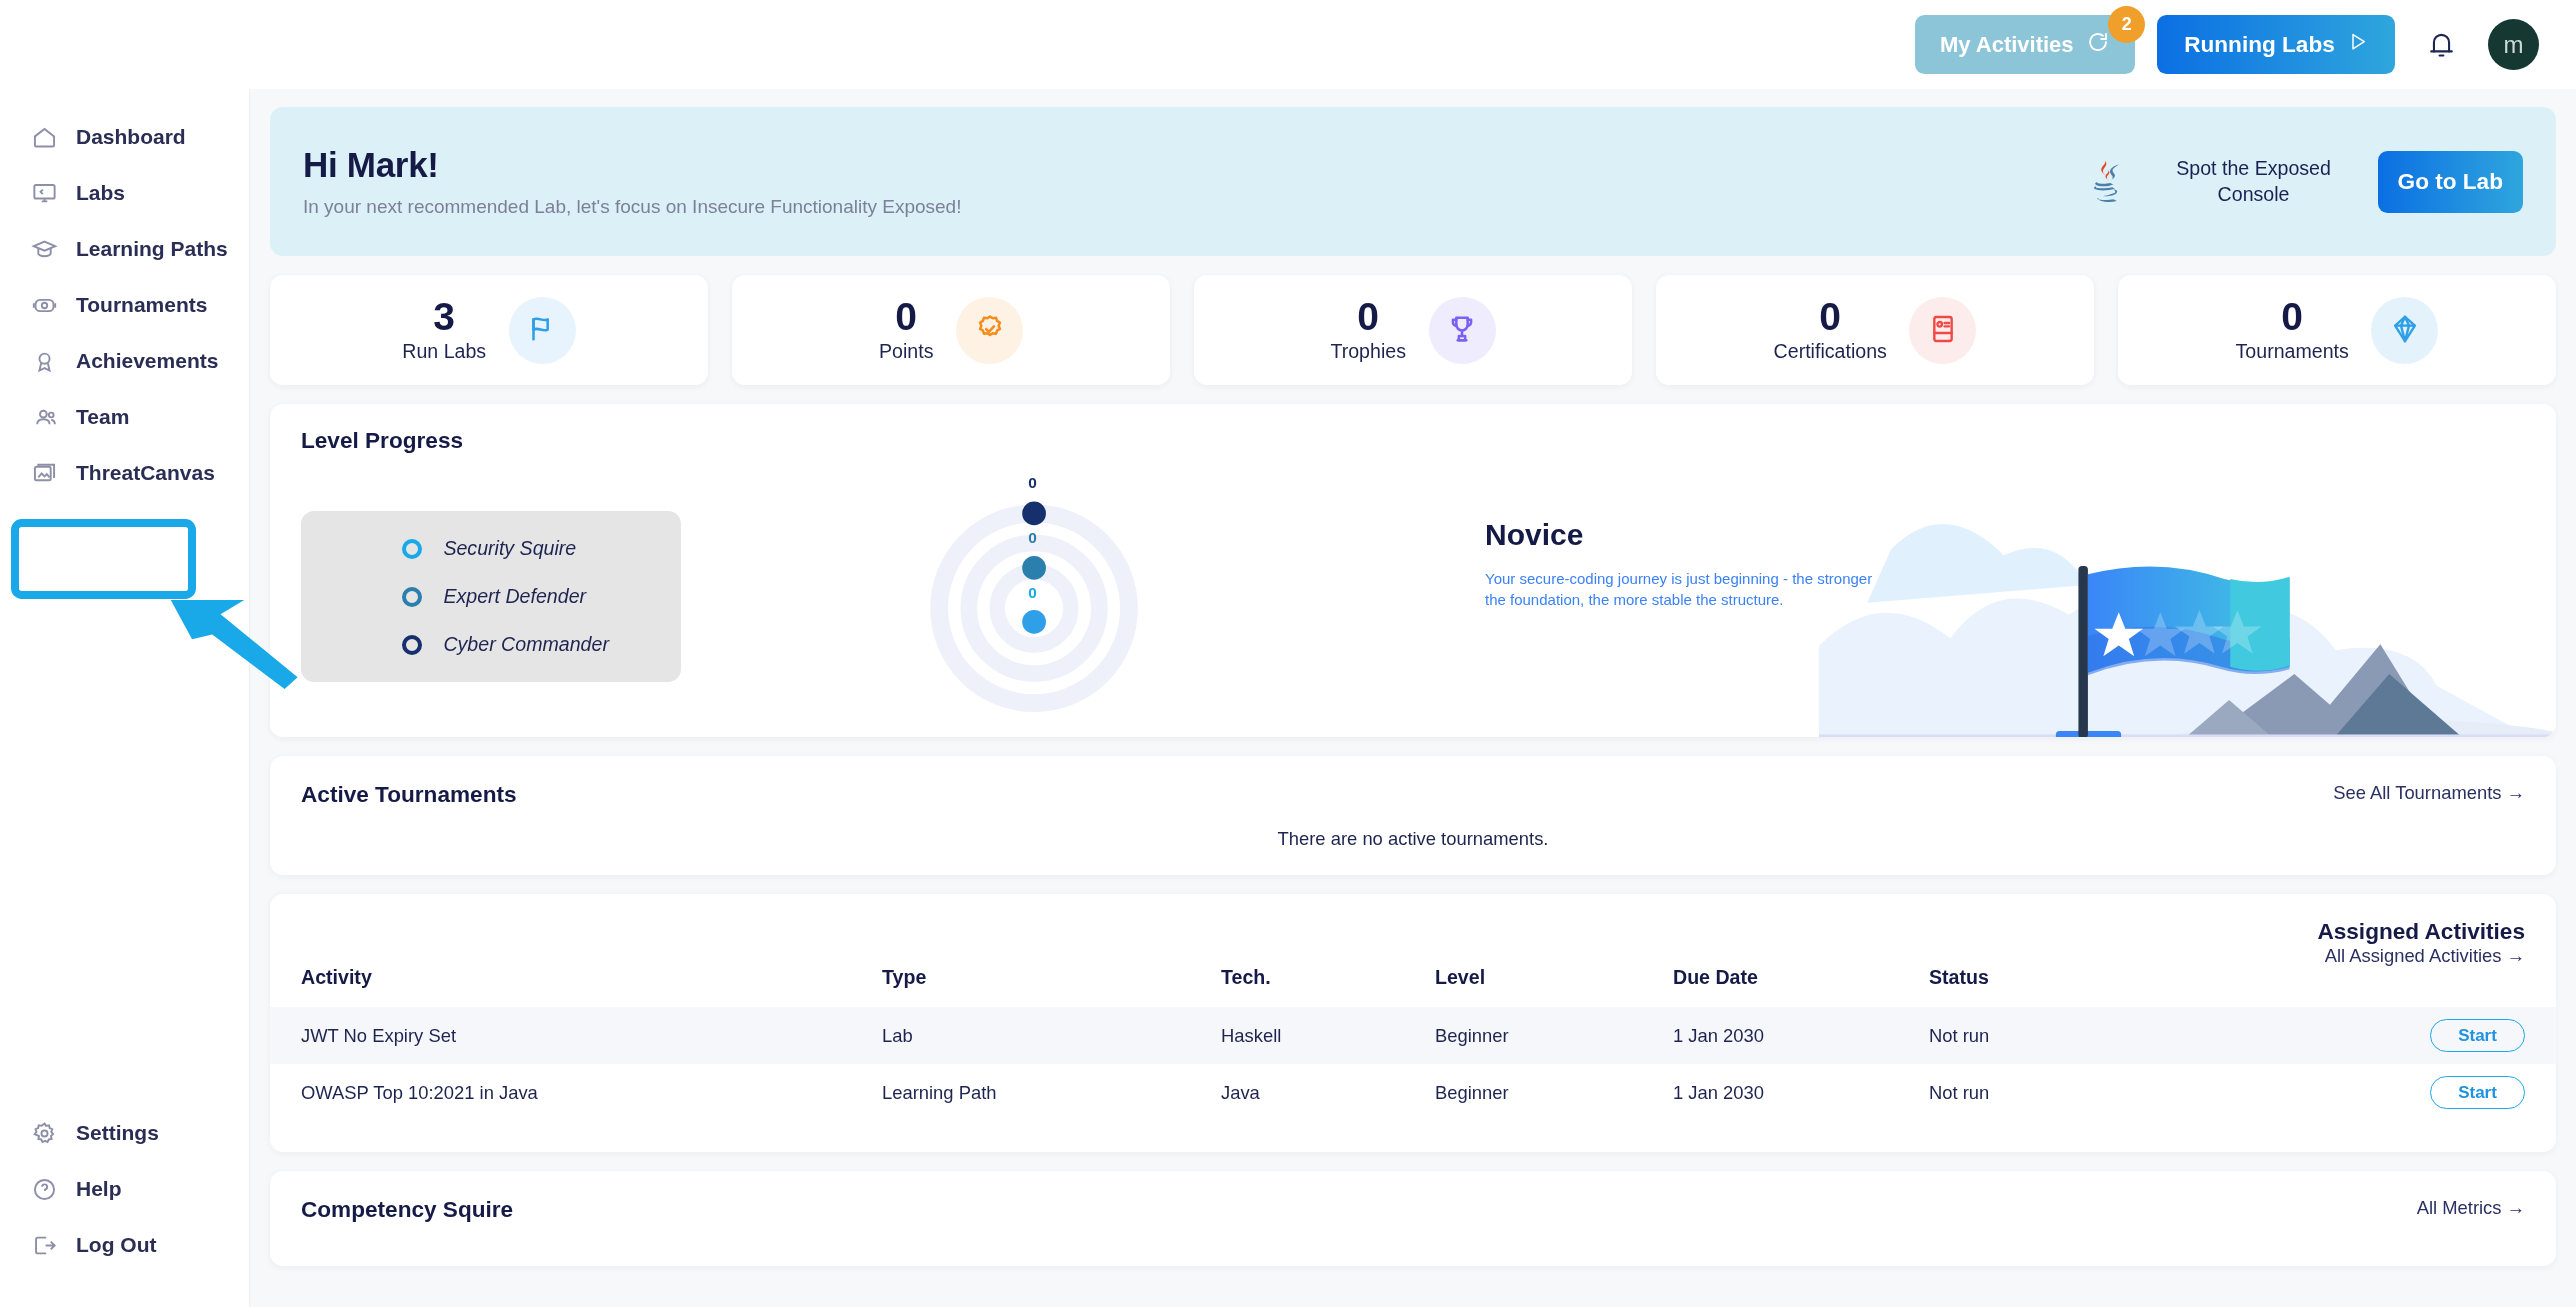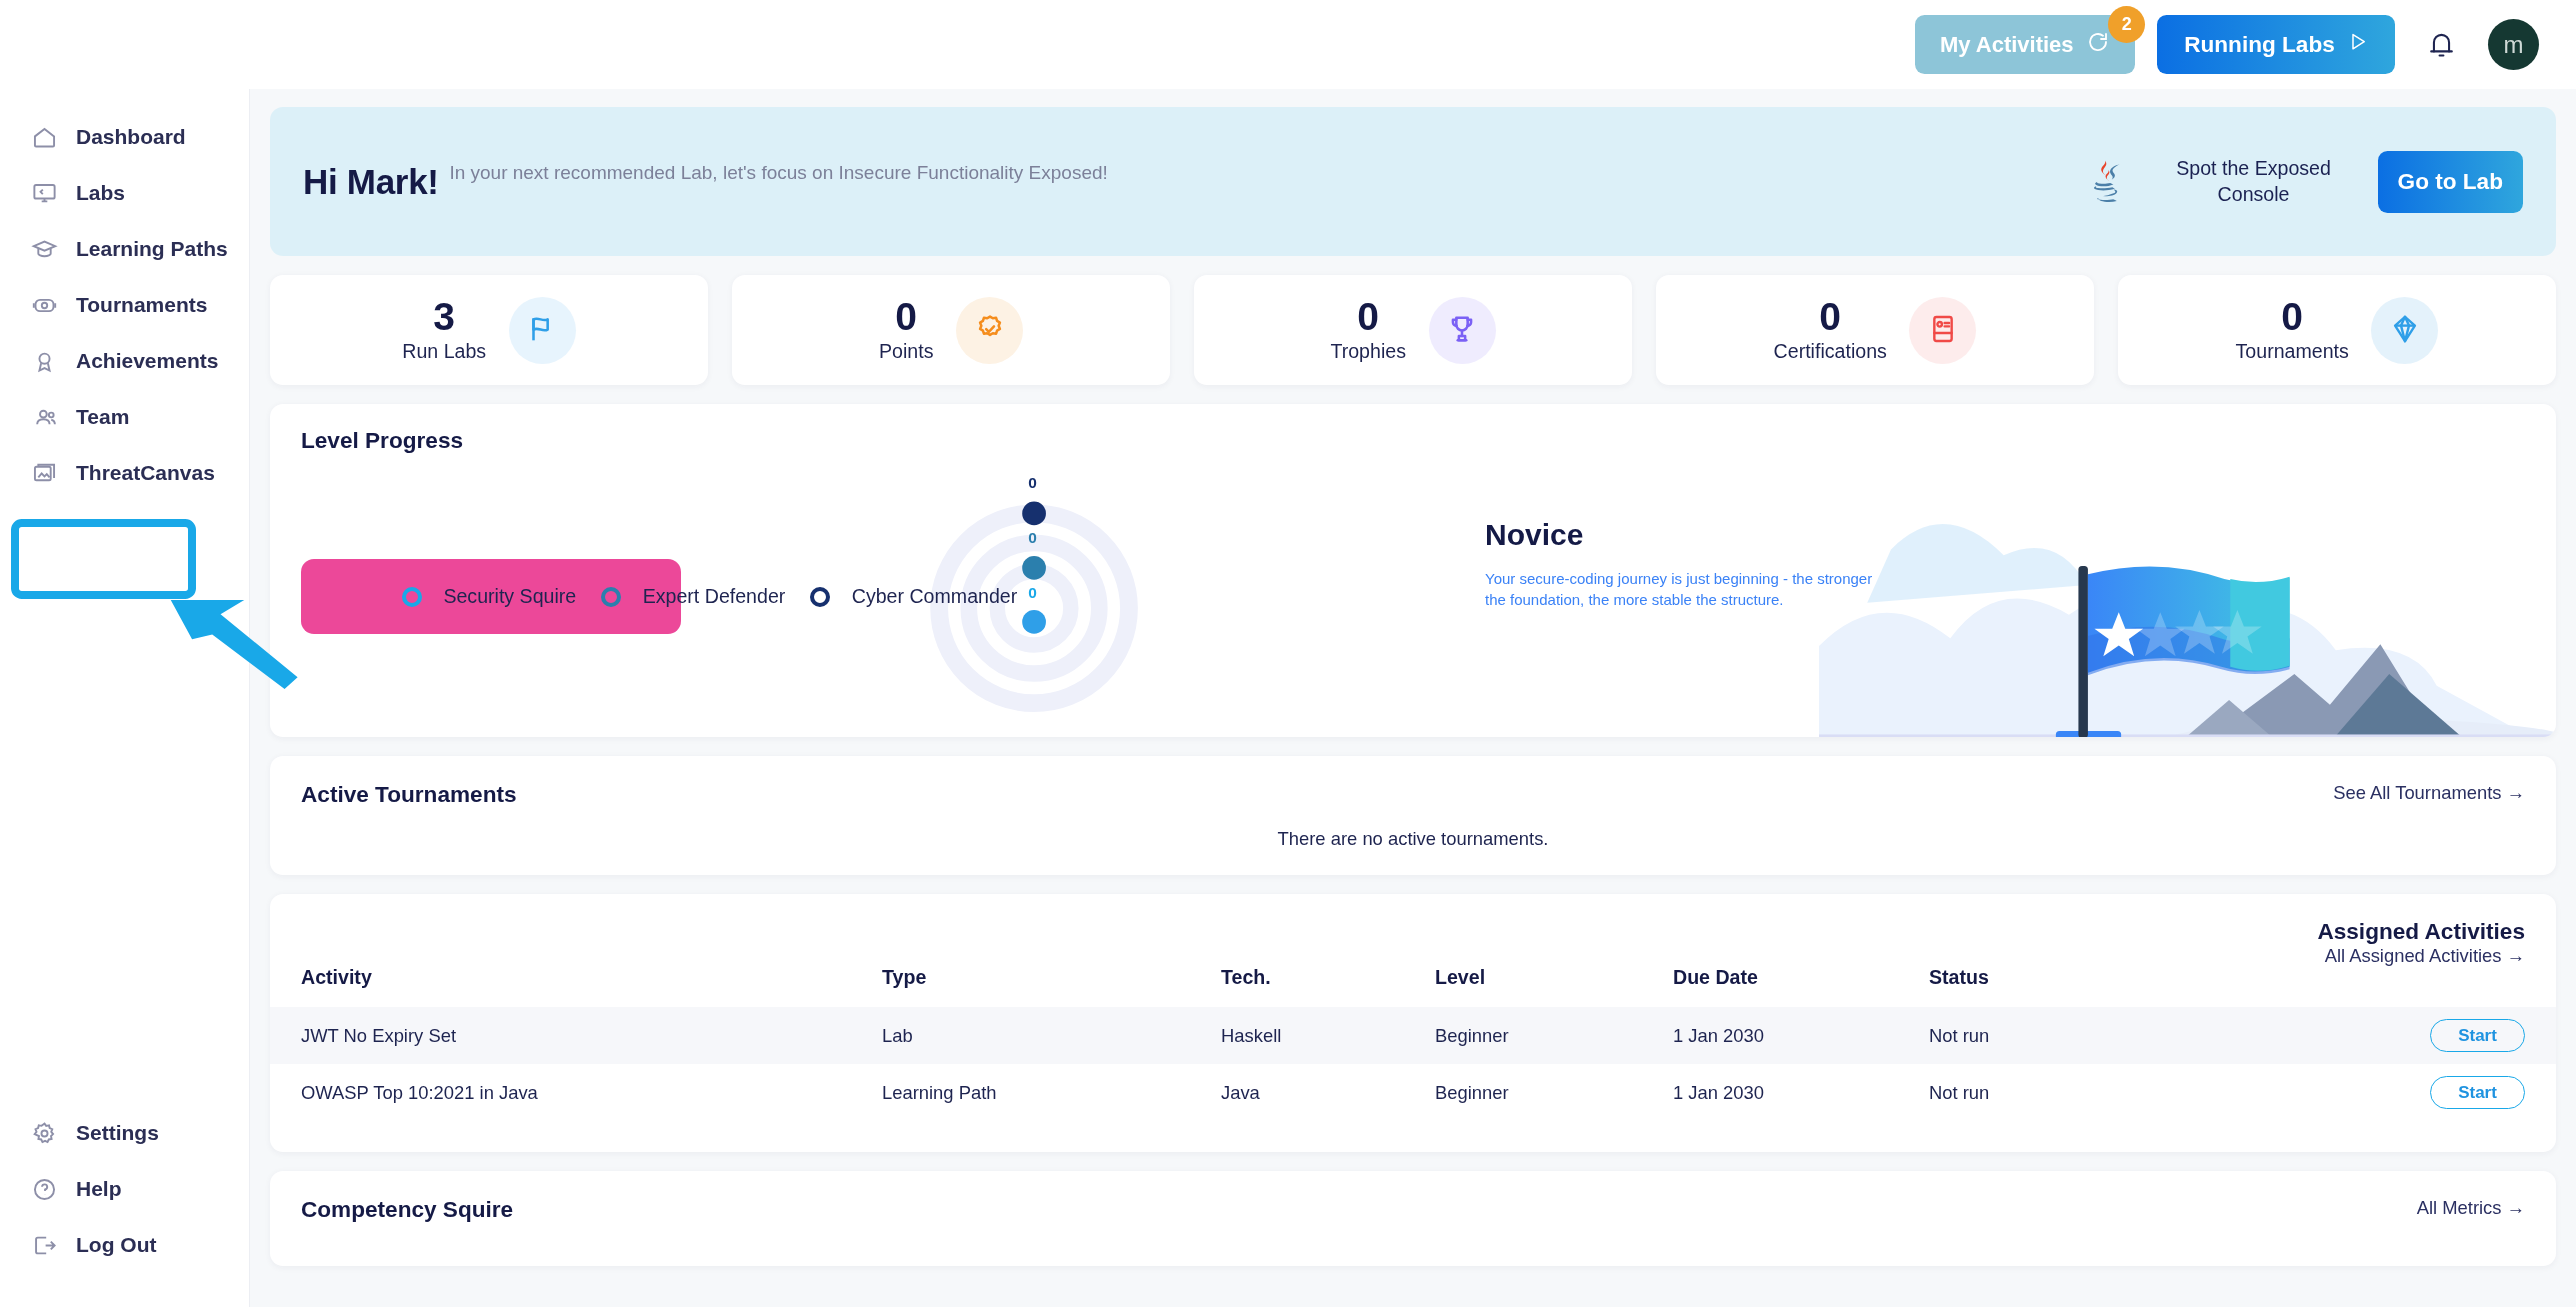--- a/index.html
+++ b/index.html
@@ -105,21 +105,21 @@
 
   
   .greet {
     background: #dcf0f8;
     border-radius: 13px;
     height: 149px;
     display: flex; align-items: center;
     padding: 0 33px;
     position: relative;
   }
-  .greet-left { display: flex; flex-direction: row; gap: 10.7px; }
+  .greet-left { display: flex; flex-direction: column; gap: 10.7px; }
   .greet-title { font-size: 35px; font-weight: 700; color: #151a46; letter-spacing:-0.3px;}
   .greet-sub { font-size: 19px; color: #7c8099; }
   .greet-right { margin-left: auto; display: flex; align-items: center; gap: 26px; }
   .java-ico { width: 51px; height: 51px; }
   .rec-label { font-size: 19.6px; color: #1b2252; text-align: center; line-height: 1.28; max-width: 196px; }
   .btn-gotolab {
     background: linear-gradient(90deg, #0b6fe3 0%, #2fa6dd 100%);
     color: #fff; border-radius: 9.5px;
     height: 62px; padding: 0 20px;
     display: flex; align-items: center;
@@ -139,25 +139,25 @@
   .stat-num { font-size: 39px; font-weight: 700; color: #151a46; line-height: 1; }
   .stat-lbl { font-size: 19.6px; color: #1e2450; margin-top: 4.8px; }
   .stat-circle { width: 67px; height: 67px; border-radius: 50%; display: flex; align-items: center; justify-content: center; }
 
   
   .level-card { margin-top: 19px; height: 333px; position: relative; overflow: hidden; }
   .sec-title { font-size: 22.6px; font-weight: 700; color: #151a46; }
   .level-head { padding: 24px 0 0 31px; }
   .level-body { display: flex; align-items: center; height: 285px; position: relative; }
   .level-list {
-    background: #ec4899; border-radius: 13px;
+    background: #e5e5e5; border-radius: 13px;
     margin-left: 31px;
     width: 380px; padding: 26px 0 26px 101px;
-    display: flex; flex-direction: row; gap: 25px;
-    position: relative; z-index: 2;
+    display: flex; flex-direction: column; gap: 25px;
+    position: relative; z-index: 2; font-style: italic;
   }
   .level-row { display: flex; align-items: center; gap: 21.4px; }
   .ring { width: 20px; height: 20px; border-radius: 50%; border: 4.2px solid #19a8e8; }
   .level-name { font-size: 19.6px; color: #1e2450; white-space: nowrap; }
   .target-wrap { position: absolute; left: 645px; top: 6px; }
   .novice-wrap { position: absolute; left: 1215px; top: 64px; display:flex; flex-direction: column; gap: 15.5px; z-index:2;}
   .novice-title { font-size: 30px; font-weight: 700; color: #141a46; }
   .novice-desc { font-size: 15px; color: #3b82f6; line-height: 1.45; max-width: 392px; }
   .island { position: absolute; right: -12px; bottom: -18px; z-index: 1; }
 

